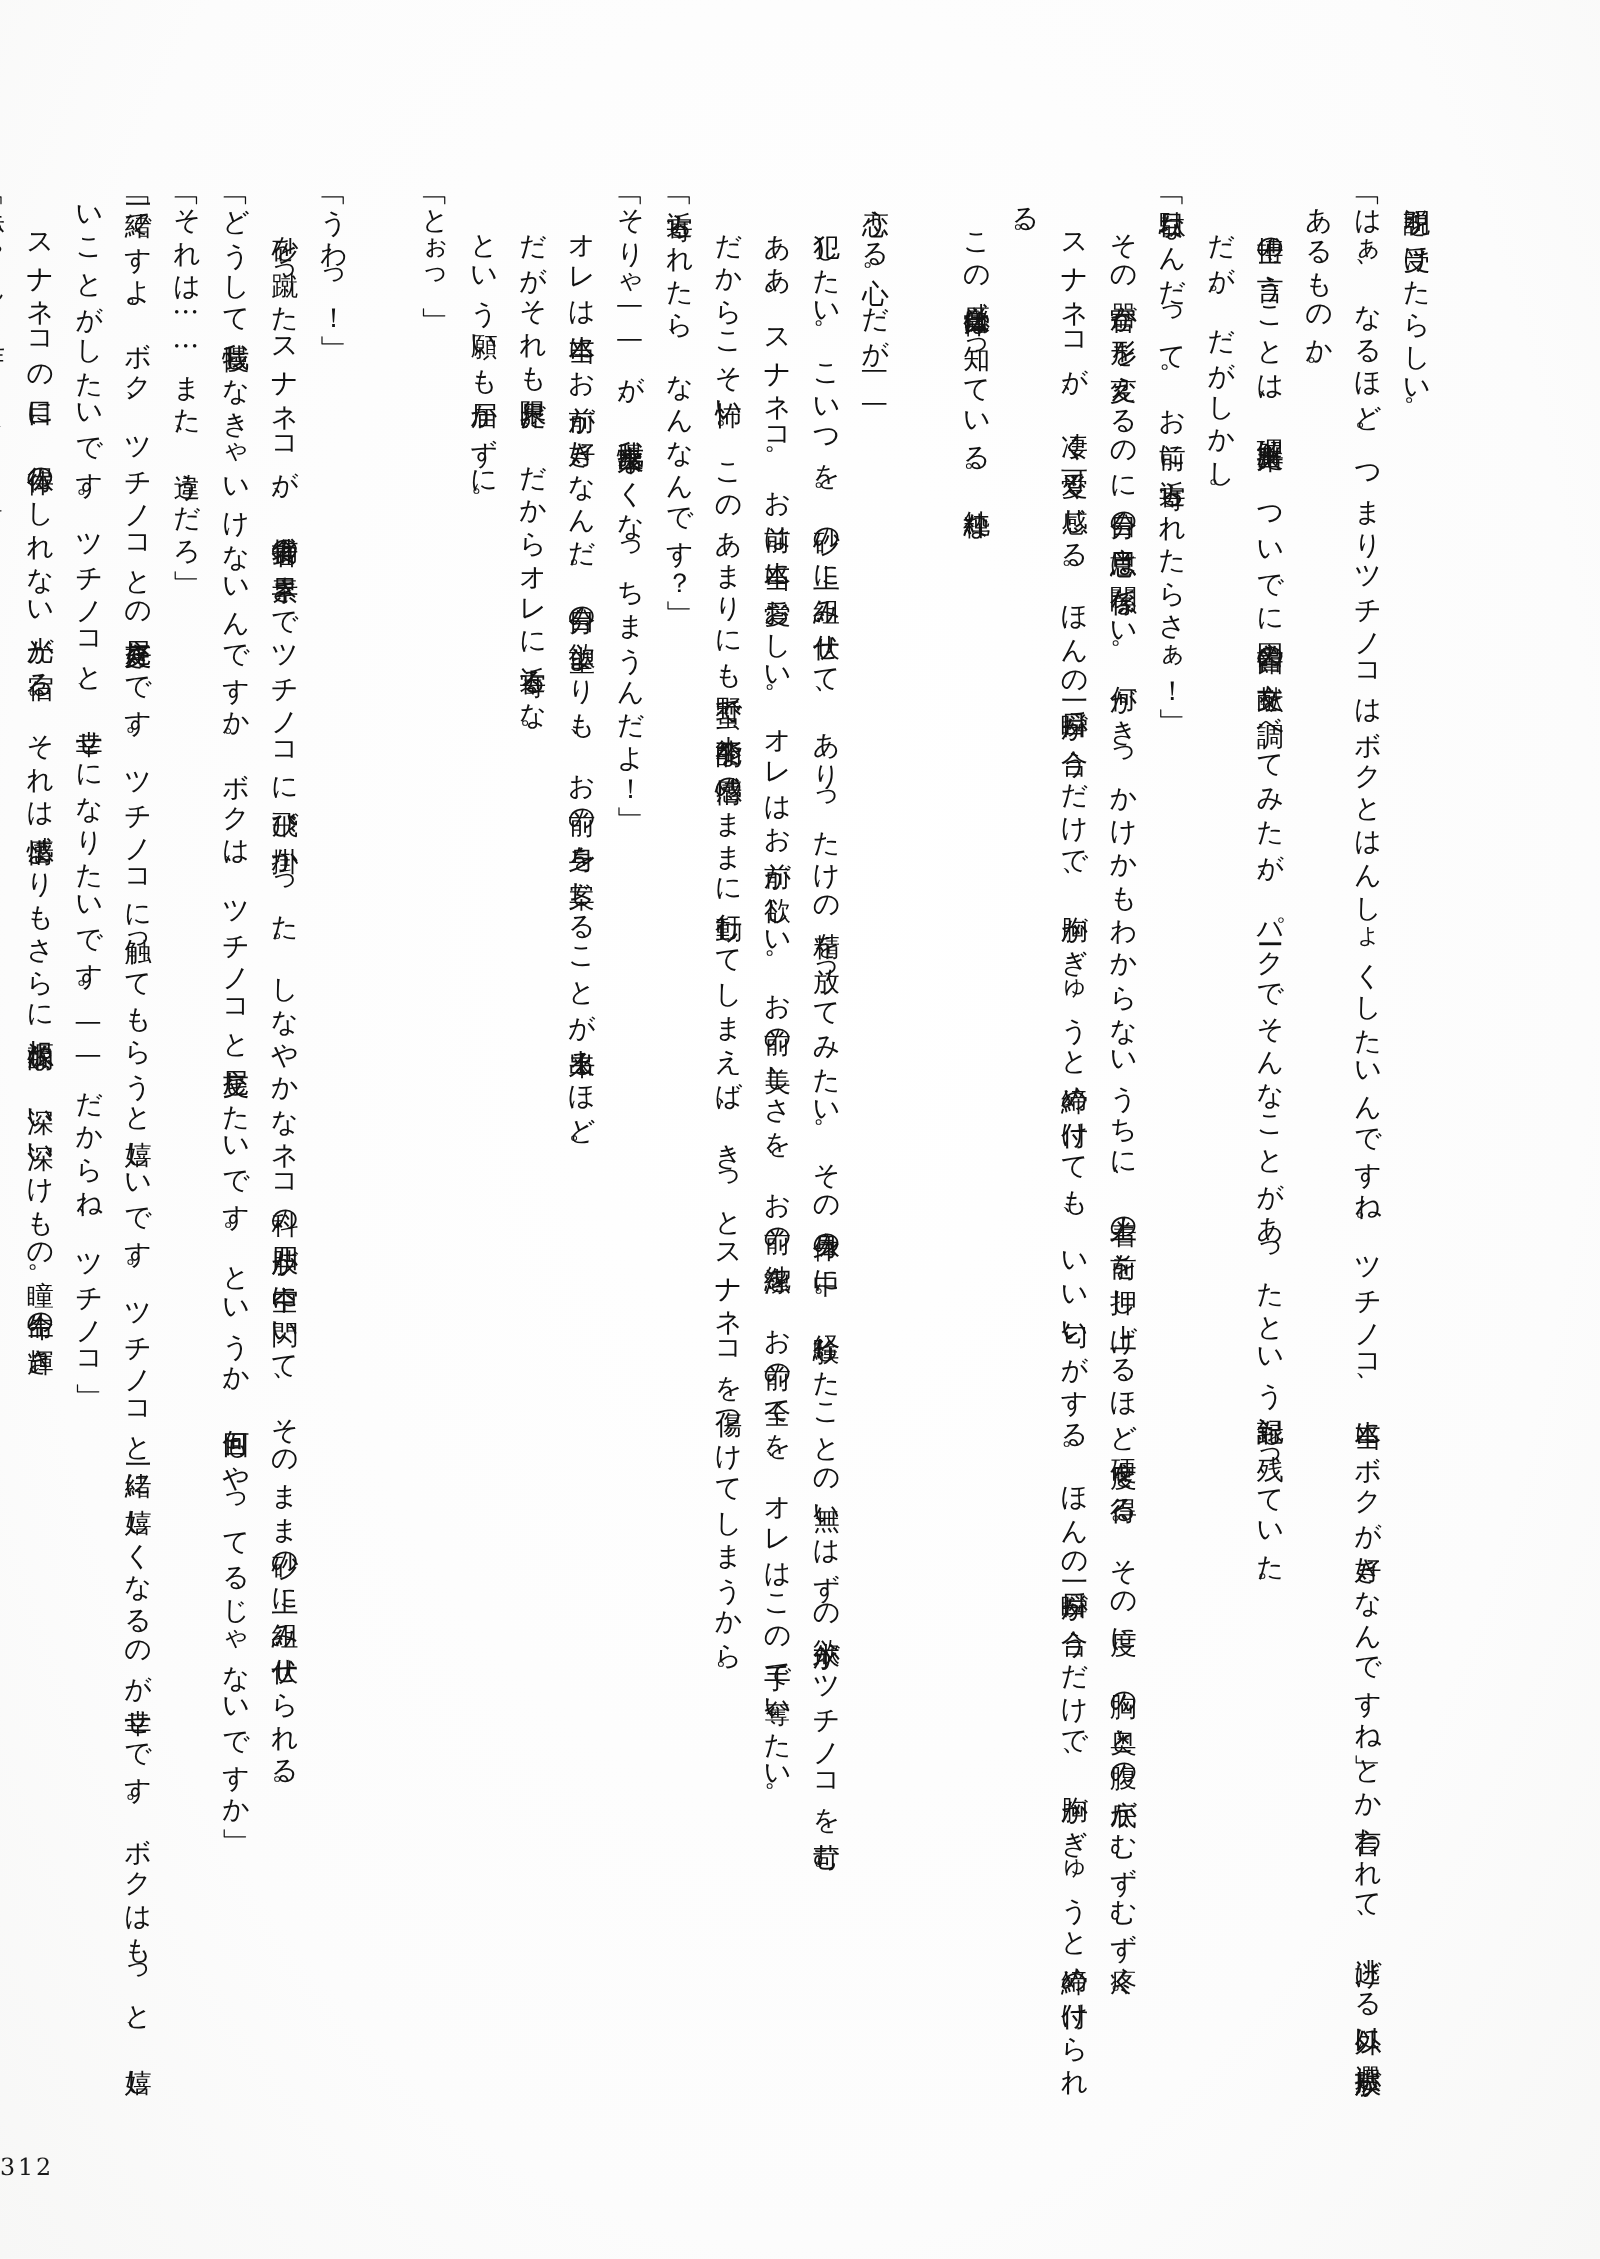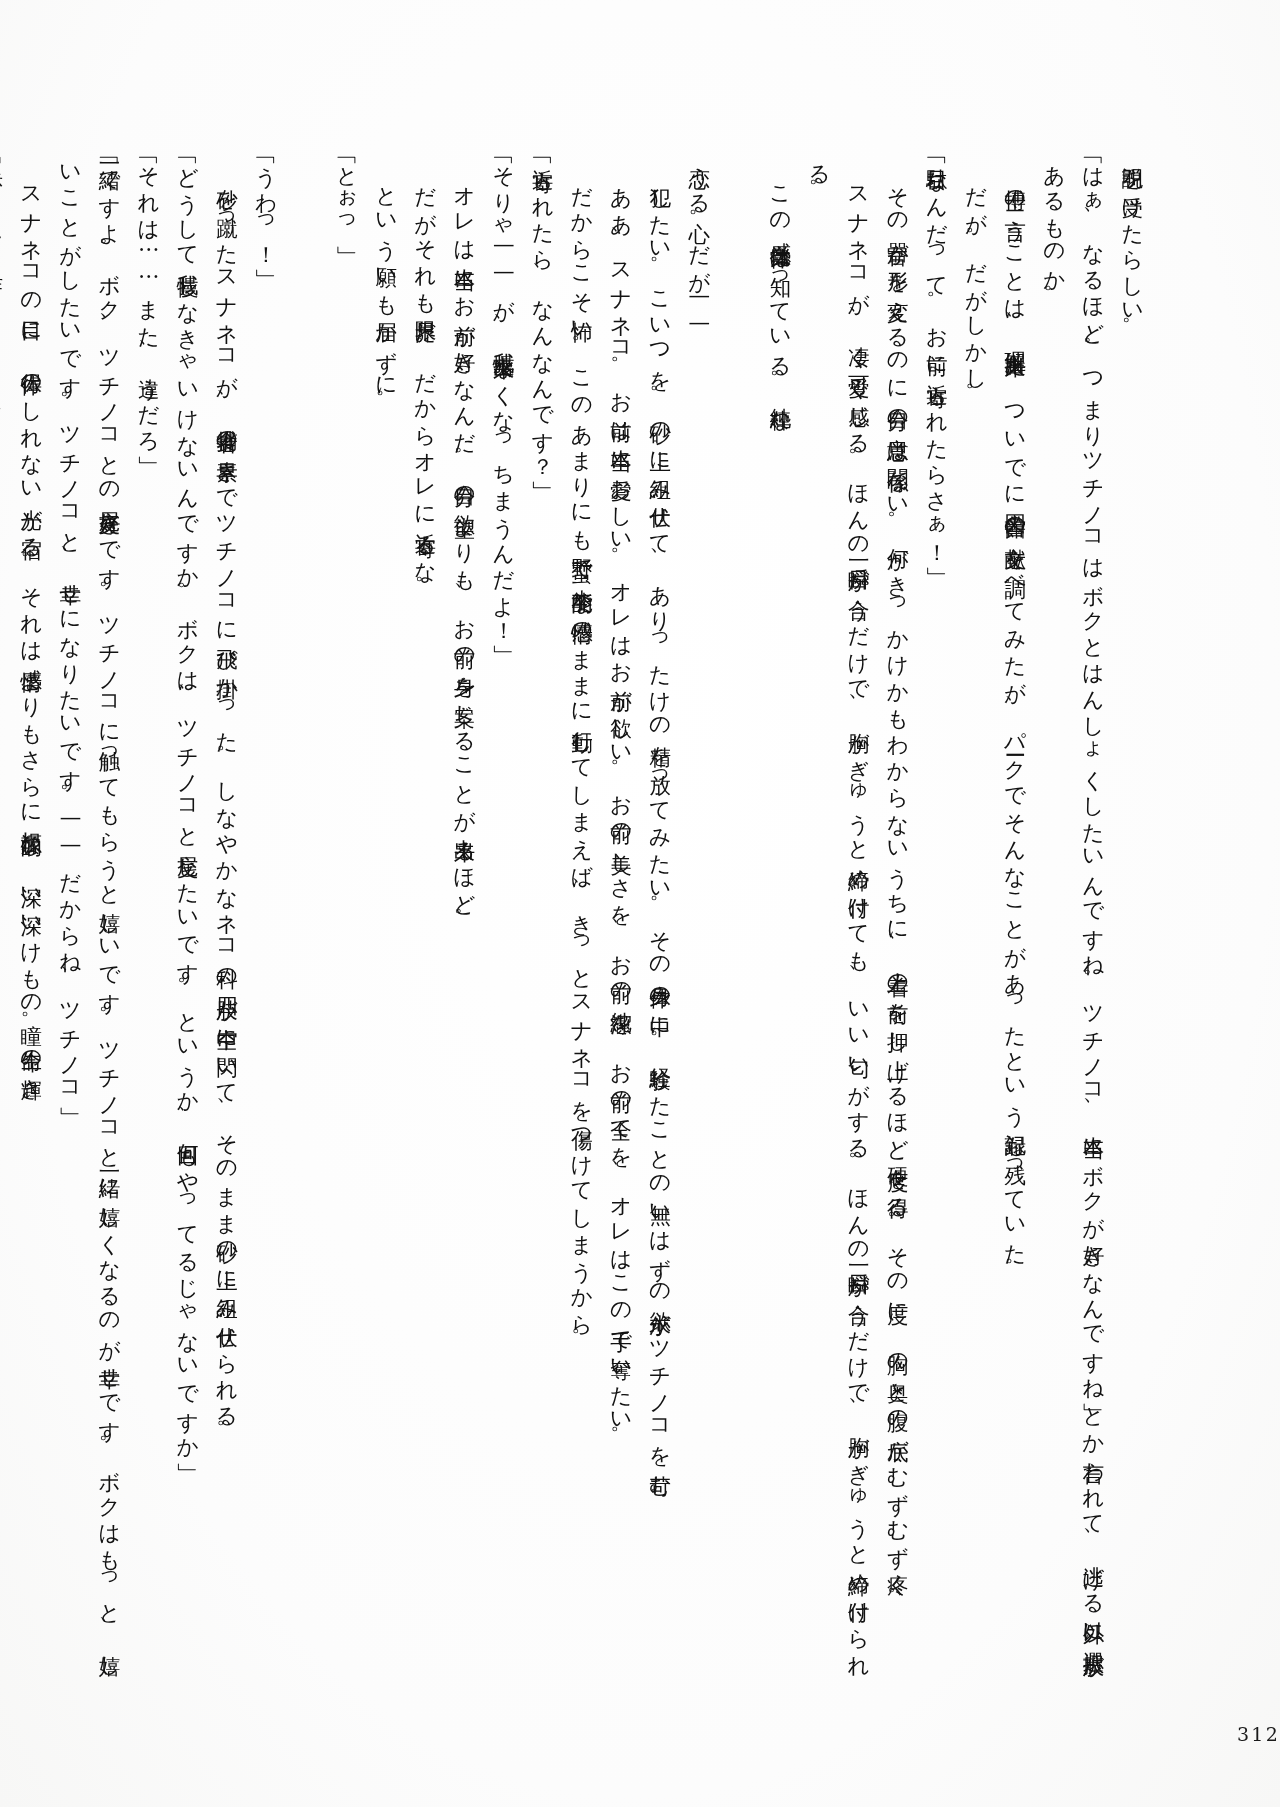--- a/index.html
+++ b/index.html
@@ -59,21 +59,21 @@
   .seg {
     display: block;
   }
 
   
   .folio {
     position: absolute;
     left: 0;
     right: 0;
     bottom: 62px;
-    text-align: right;
+    text-align: left;
     font-size: 19px;
     letter-spacing: 0.12em;
     color: #1a1a1a;
     font-family: "DejaVu Serif", "Liberation Serif", serif;
   }
 </style>
 </head>
 <body>
 
 <div id="page">

